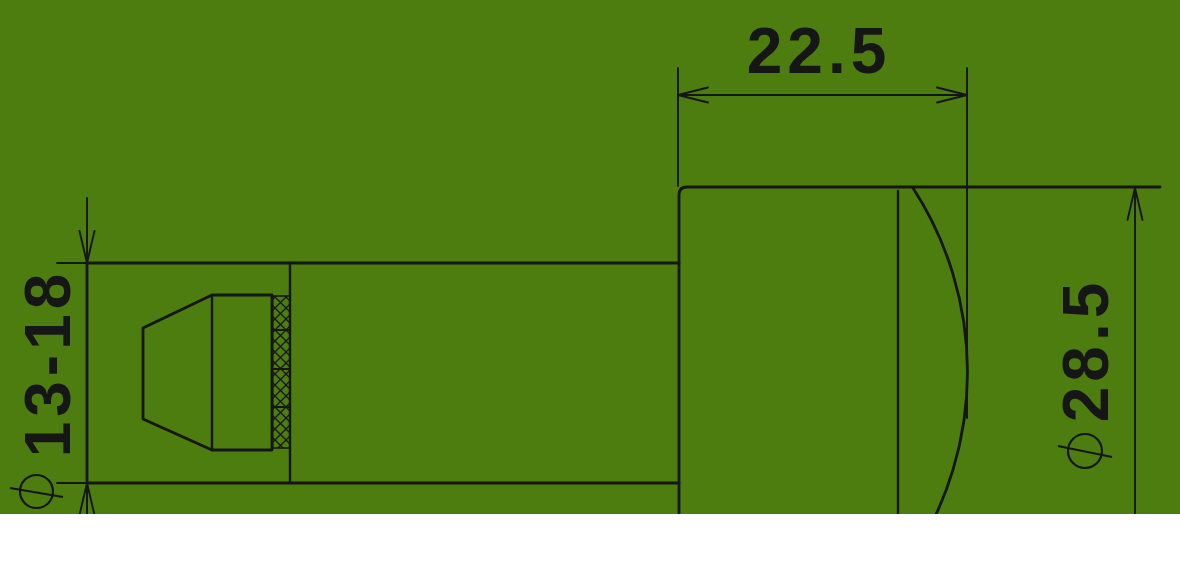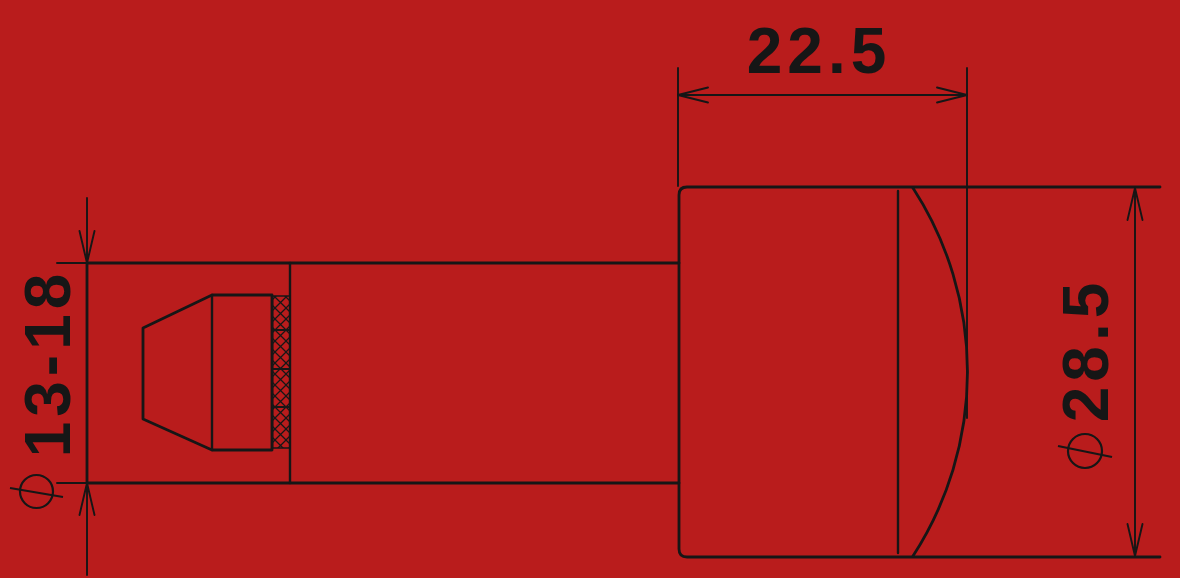--- a/index.html
+++ b/index.html
@@ -3,22 +3,22 @@
 <meta charset="utf-8">
 <style>
   html, body {
     margin: 0;
     padding: 0;
     background: #ffffff;
   }
   .stage {
     position: relative;
     width: 1180px;
-    height: 578px;
-    background: #b91c1c;
+    height: 514px;
+    background: #4d7c0f;
     overflow: hidden;
   }
   .stage svg {
     position: absolute;
     inset: 0;
     display: block;
   }
   
   .obj {
     stroke: #161616;

